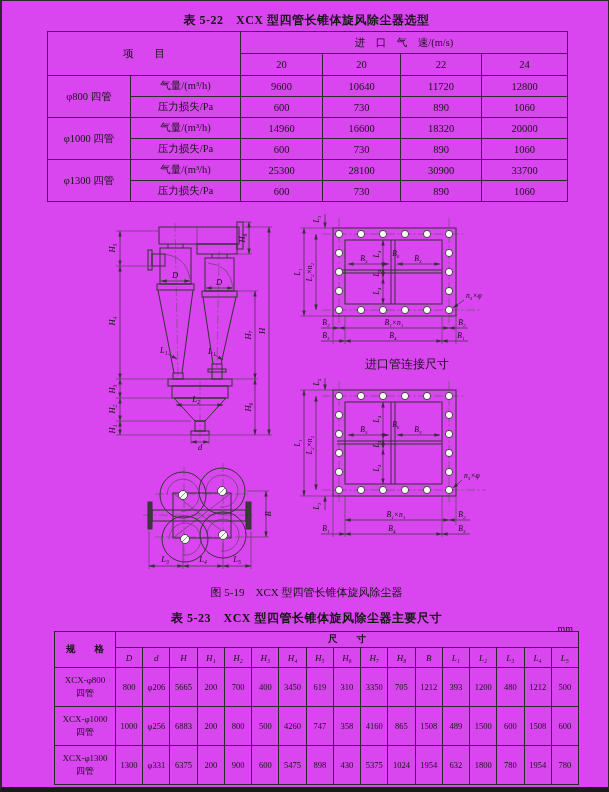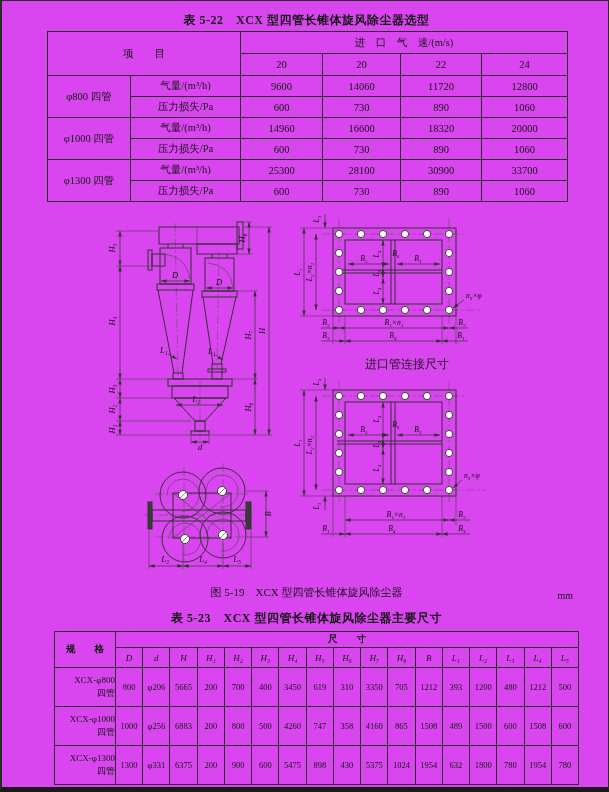--- a/index.html
+++ b/index.html
@@ -12,21 +12,21 @@
   .unit{position:absolute;font-size:10px;}
   table{border-collapse:collapse;table-layout:fixed;}
   td{border:1px solid #2b2b2b;text-align:center;vertical-align:middle;padding:0;overflow:hidden;}
   .t22{position:absolute;left:45px;top:30px;width:520px;font-size:10.5px;}
   .t22 td{height:20px;}
   .t22 tr.hd td{height:21px;}
   .t23{position:absolute;left:52px;top:630px;width:525px;font-size:8.5px;}
   .t23 .hd1 td{height:15px;font-size:9.5px;font-weight:bold;}
   .t23 .hd2 td{height:19px;font-style:italic;font-size:9px;}
   .t23 .dr td{height:38px;}
-  .t23 .spec{font-style:normal;font-size:9px;line-height:1.5;text-align:right;}
+  .t23 .spec{font-style:normal;font-size:9px;line-height:1.5;}
   .otl{border:1.5px solid #1f1f1f;}
   svg{position:absolute;overflow:visible;}
   .ln{stroke:#333;fill:none;stroke-width:1;}
   .thin{stroke:#444;fill:none;stroke-width:.6;}
   .dim{stroke:#333;fill:none;stroke-width:.7;}
   .cl{stroke:#555;fill:none;stroke-width:.55;stroke-dasharray:9 2.5 2 2.5;}
   .dk{fill:#3a3a3a;stroke:#333;}
   .lb{font-family:"Liberation Serif",serif;font-style:italic;font-size:8.5px;fill:#111;}
   .lbs{font-family:"Liberation Serif",serif;font-style:italic;font-size:7.6px;fill:#111;}
   .bolt{fill:#fdfdfb;stroke:#333;stroke-width:.9;}
@@ -55,21 +55,21 @@
     <tr class="hd">
       <td>20</td>
       <td>20</td>
       <td>22</td>
       <td>24</td>
     </tr>
     <tr>
       <td rowspan="2">φ800 四管</td>
       <td>气量/(m³/h)</td>
       <td>9600</td>
-      <td>14060</td>
+      <td>10640</td>
       <td>11720</td>
       <td>12800</td>
     </tr>
     <tr>
       <td>压力损失/Pa</td>
       <td>600</td>
       <td>730</td>
       <td>890</td>
       <td>1060</td>
     </tr>
@@ -419,21 +419,21 @@
       <line class="dim" x1="150" y1="161" x2="178" y2="161" marker-start="url(#aoS)"></line>
       <text class="lbs" x="34" y="158" text-anchor="middle">B₁</text>
       <text class="lbs" x="100" y="158" text-anchor="middle">B₄</text>
       <text class="lbs" x="170" y="158" text-anchor="middle">B₃</text>
     </g>
   </svg>
 
   <div class="cap" style="left:0;top:584px;width:609px;font-size:11px;">图 5-19　XCX 型四管长锥体旋风除尘器</div>
 
   <div class="ttl" style="top:609px;">表 5-23　XCX 型四管长锥体旋风除尘器主要尺寸</div>
-  <div class="unit" style="right:35px;top:589px;">mm</div>
+  <div class="unit" style="right:35px;top:622px;">mm</div>
 
   <table class="t23 otl">
     <colgroup>
       <col style="width:61px">
       <col>
         <col>
         <col>
         <col>
         <col>
         <col>

